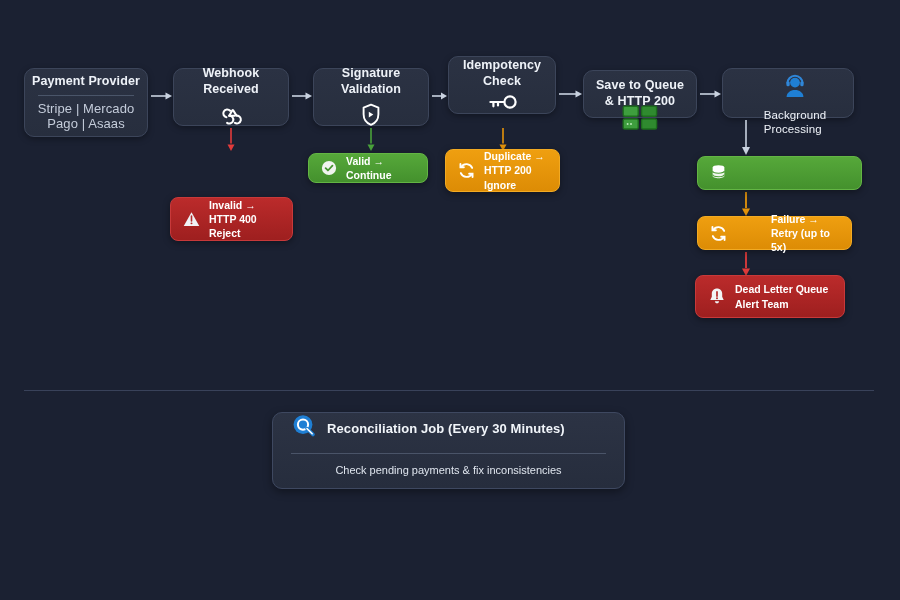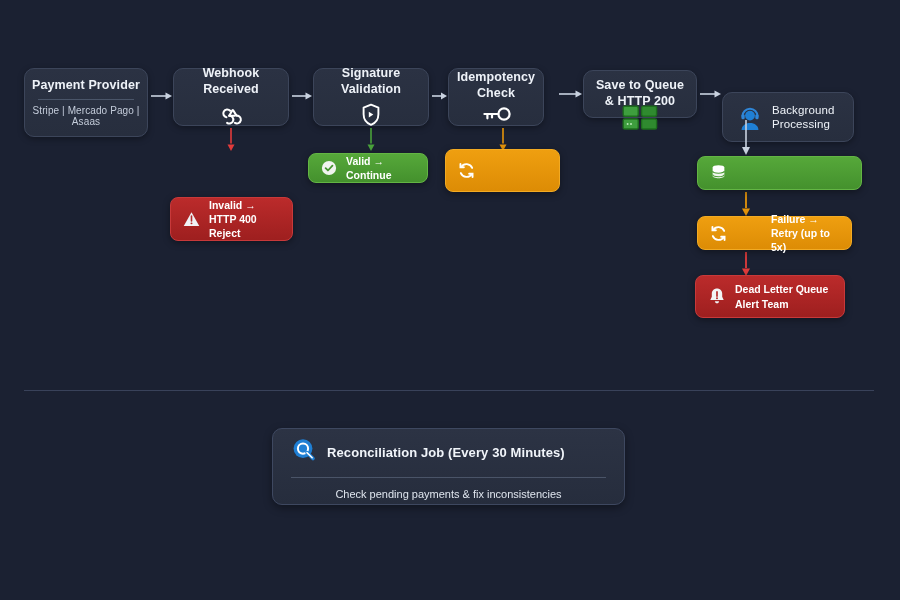--- a/index.html
+++ b/index.html
@@ -45,36 +45,35 @@
     letter-spacing: .1px;
     color: #eef2f8;
   }
   .proc .rule {
     width: 78%;
     height: 1px;
     background: #4a5569;
     margin: 5px 0 5px 0;
   }
   .proc .sub {
-    font-size: 10px;
+    font-size: 13px;
     color: #c4ccda;
     text-align: center;
     letter-spacing: .1px;
   }
   .proc .ic {
     margin-top: 4px;
     line-height: 0;
   }
   
   .proc.row {
-    flex-direction: row;
+    flex-direction: column;
     gap: 9px;
     justify-content: flex-start;
     padding-left: 14px;
-    margin-top: 24px;
   }
   .proc.row .title { text-align: left; font-weight: normal; font-size: 11.5px;}
 
   
   .chip {
     position: absolute;
     box-sizing: border-box;
     border-radius: 8px;
     display: flex;
     flex-direction: row;
@@ -120,22 +119,21 @@
     position: absolute;
     left: 272px;
     top: 412px;
     width: 353px;
     height: 77px;
     box-sizing: border-box;
     background: linear-gradient(180deg, #2c3344 0%, #262d3d 100%);
     border: 1px solid #3e4860;
     border-radius: 10px;
     box-shadow: 0 3px 9px rgba(0,0,0,.38);
-    padding: 8px 18px 0 18px;
-    margin-top: 16px;
+    padding: 0 18px 0 18px;
   }
   #recon .head {
     display: flex;
     align-items: center;
     gap: 10px;
   }
   #recon .head .t {
     font-size: 13px;
     font-weight: bold;
     color: #f1f5fa;
@@ -180,21 +178,21 @@
     <div class="ic">
       <svg width="26" height="26" viewBox="0 0 24 24" fill="none" stroke="#ffffff" stroke-width="1.9" stroke-linecap="round" stroke-linejoin="round">
         <path d="M11.2 8.1a3.6 3.6 0 1 0-3.4 5.9"></path>
         <path d="M8.4 19.2a3.6 3.6 0 1 0 1.9-6.5l3-5"></path>
         <path d="M15.6 19.2a3.6 3.6 0 1 0 1.4-6.6l-3-5"></path>
         <path d="M10.3 12.7h5.1"></path>
       </svg>
     </div>
   </div>
 
-  <div class="node proc" style="left:448px; top:68px; width:96px; height:58px;">
+  <div class="node proc" style="left:448px; top:56px; width:108px; height:58px;">
     <div class="title" style="white-space:pre-line;">Idempotency
 Check</div>
     <div class="ic" style="margin-top:2px;">
       <svg width="34" height="20" viewBox="0 0 34 20" fill="none" stroke="#ffffff" stroke-width="2.2" stroke-linecap="round">
         <circle cx="25" cy="10" r="5.6"></circle>
         <path d="M19.2 10H5.4"></path>
         <path d="M8.4 10v4.3"></path>
         <path d="M13 10v3.4"></path>
       </svg>
     </div>
@@ -308,20 +306,22 @@
 
   <div class="chip orange" style="left:445px; top:149px; width:115px; height:43px;">
     <span class="ic">
       <svg width="17" height="17" viewBox="0 0 18 18" fill="none" stroke="#ffffff" stroke-width="2" stroke-linecap="round">
         <path d="M15 6.3A6.6 6.6 0 0 0 3.3 5.4"></path>
         <path d="M3 11.7a6.6 6.6 0 0 0 11.7 0.9"></path>
         <path d="M2.6 2v3.6h3.6"></path>
         <path d="M15.4 16v-3.6h-3.6"></path>
       </svg>
     </span>
+    <span class="lbl">Duplicate →
+HTTP 200 Ignore</span>
   </div>
 
   <div class="chip green" style="left:697px; top:156px; width:165px; height:34px;">
     <span class="ic">
       <svg width="17" height="18" viewBox="0 0 18 19" fill="none" stroke="#ffffff" stroke-width="1.5">
         <ellipse cx="9" cy="3.6" rx="6.2" ry="2.4" fill="#ffffff" stroke="none"></ellipse>
         <path d="M2.8 3.6v4c0 1.3 2.8 2.4 6.2 2.4s6.2-1.1 6.2-2.4v-4" fill="#ffffff" stroke="none"></path>
         <path d="M2.8 8.6v4c0 1.3 2.8 2.4 6.2 2.4s6.2-1.1 6.2-2.4v-4" fill="#ffffff" stroke="none" opacity=".92"></path>
         <path d="M2.8 3.6v9.2c0 1.3 2.8 2.4 6.2 2.4s6.2-1.1 6.2-2.4V3.6" stroke="#4a9e34" stroke-width="0"></path>
         <path d="M2.9 7.4c0 1.3 2.8 2.3 6.1 2.3s6.1-1 6.1-2.3" stroke="#4b9b35" stroke-width="1.1"></path>

